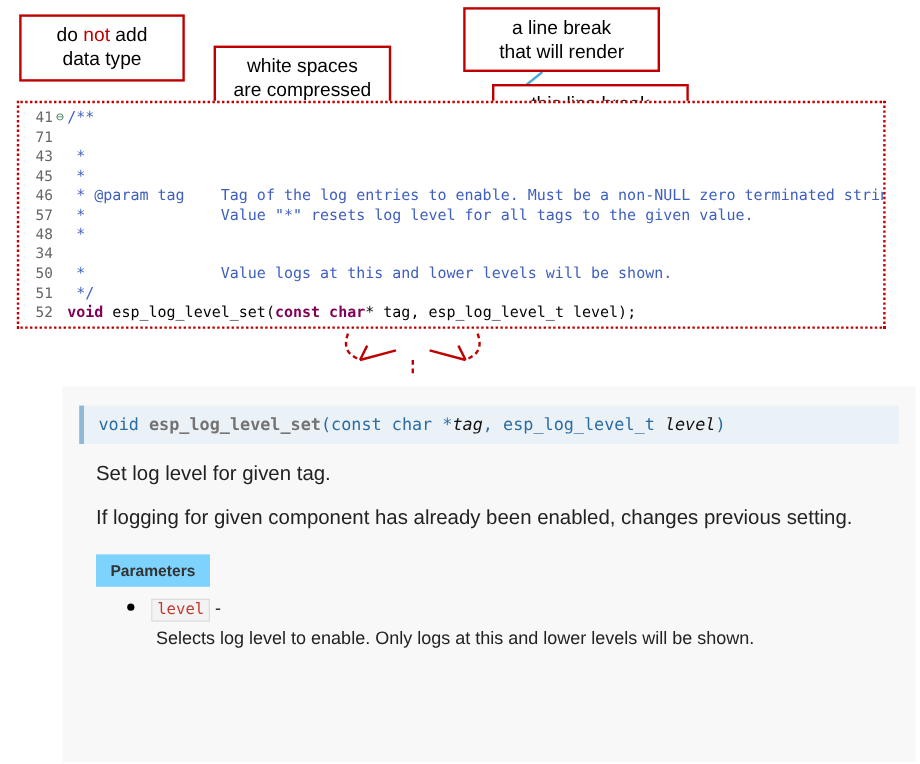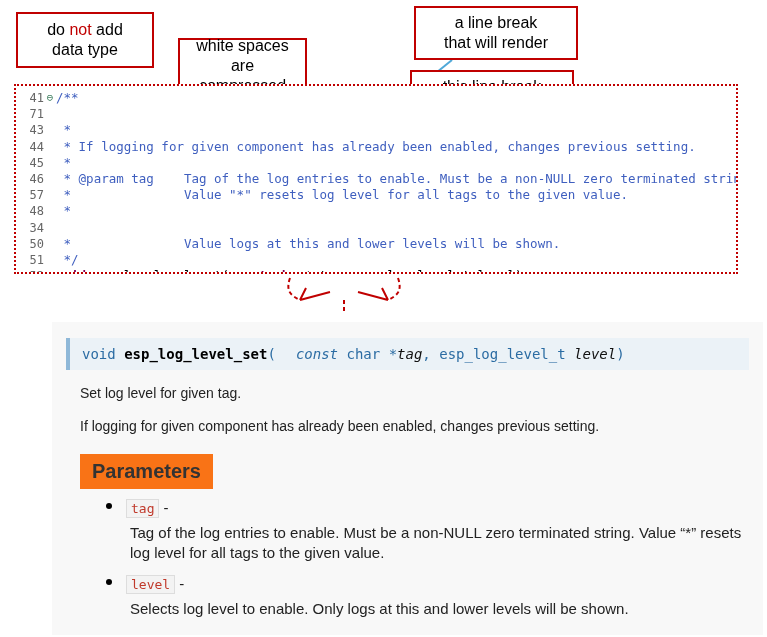--- a/index.html
+++ b/index.html
@@ -20,28 +20,27 @@
     position: absolute;
     border: 2px solid #c00000;
     background: #ffffff;
     color: #000000;
     font-size: 16px;
     line-height: 1.25;
     text-align: center;
     padding: 6px 10px;
     box-sizing: border-box;
     display: flex;
-    align-items: center;
     justify-content: center;
   }
   .callout .red { color: #c00000; }
 
   #callout-no-datatype { left: 16px;  top: 12px;  width: 138px; height: 56px; }
-  #callout-whitespace  { left: 178px; top: 38px;  width: 129px; height: 56px; }
-  #callout-linebreak-render     { left: 414px; top: 6px;  width: 164px; height: 54px; }
+  #callout-whitespace  { left: 178px; top: 38px;  width: 148px; height: 56px; }
+  #callout-linebreak-render     { left: 386px; top: 6px;  width: 164px; height: 54px; }
   #callout-linebreak-not-render { left: 410px; top: 70px; width: 164px; height: 54px; }
 
   
   #code-block {
     position: absolute;
     left: 14px;
     top: 84px;
     width: 724px;
     height: 190px;
     border: 2px dotted #c00000;
@@ -99,38 +98,38 @@
   #doc-signature {
     margin: 16px 14px 0 14px;
     background: #ebf2f7;
     border-left: 4px solid #8fb8d8;
     padding: 8px 12px;
     font-family: "DejaVu Sans Mono", monospace;
     font-size: 14px;
     color: #2b6ca3;
     white-space: nowrap;
   }
-  #doc-signature .sig-name { font-weight: bold; color: #000000; }
-  #doc-signature .sig-kw   { font-style: italic; color: #2b6ca3; margin-left: 20px; }
+  #doc-signature .sig-name { font-weight: bold; color: #737373; }
+  #doc-signature .sig-kw   { color: #2b6ca3; }
   #doc-signature .sig-type { color: #2b6ca3; }
   #doc-signature .sig-param{ font-style: italic; color: #111111; }
   #doc-signature .sig-punct{ color: #2b6ca3; }
 
   .doc-para {
     margin: 14px 14px 0 28px;
-    font-size: 14px;
+    font-size: 17px;
     color: #222222;
     line-height: 1.35;
   }
   #params-heading {
     margin: 18px 14px 0 28px;
     display: inline-block;
-    background: #f97316;
+    background: #7dd3fc;
     padding: 6px 12px;
-    font-size: 20px;
+    font-size: 13px;
     font-weight: bold;
     color: #333333;
   }
   .param-list {
     margin: 10px 14px 0 28px;
     padding: 0;
     list-style: none;
   }
   .param-item { margin-top: 12px; position: relative; padding-left: 46px; }
   .param-item:first-child { margin-top: 8px; }
@@ -193,21 +192,20 @@
 
 <div class="callout" id="callout-linebreak-not-render">
   <span><span>this line break</span><br><span>will </span><span class="red">not</span><span> render</span></span>
 </div>
 
 <div id="code-block">
   <div id="code-lines">
       <div class="code-line"><span class="line-no">41</span><span class="fold-marker">⊖</span><span class="code-text c-doc">/**</span></div>
       <div class="code-line"><span class="line-no">71</span><span class="fold-marker"></span></div>
       <div class="code-line"><span class="line-no">43</span><span class="fold-marker"></span><span class="code-text c-doc"> *</span></div>
-      <div class="code-line"><span class="line-no">44</span><span class="fold-marker"></span><span class="code-text c-doc"> * If logging for given component has already been enabled, changes previous setting.</span></div>
       <div class="code-line"><span class="line-no">45</span><span class="fold-marker"></span><span class="code-text c-doc"> *</span></div>
       <div class="code-line"><span class="line-no">46</span><span class="fold-marker"></span><span class="code-text c-doc"> * @param tag    Tag of the log entries to enable. Must be a non-NULL zero terminated string.</span></div>
       <div class="code-line"><span class="line-no">57</span><span class="fold-marker"></span><span class="code-text c-doc"> *               Value "*" resets log level for all tags to the given value.</span></div>
       <div class="code-line"><span class="line-no">48</span><span class="fold-marker"></span><span class="code-text c-doc"> *</span></div>
       <div class="code-line"><span class="line-no">34</span><span class="fold-marker"></span></div>
       <div class="code-line"><span class="line-no">50</span><span class="fold-marker"></span><span class="code-text c-doc"> *               Value logs at this and lower levels will be shown.</span></div>
       <div class="code-line"><span class="line-no">51</span><span class="fold-marker"></span><span class="code-text c-doc"> */</span></div>
     </div>
   <div class="code-line">
     <span class="line-no">52</span>
@@ -218,16 +216,15 @@
 
 <div id="doc-panel">
   <div id="doc-signature"><span class="sig-type">void</span> <span class="sig-name">esp_log_level_set</span><span class="sig-punct">(</span><span class="sig-kw">const</span> <span class="sig-type">char *</span><span class="sig-param">tag</span><span class="sig-punct">, </span><span class="sig-type">esp_log_level_t </span><span class="sig-param">level</span><span class="sig-punct">)</span></div>
 
   <div class="doc-para">Set log level for given tag.</div>
   <div class="doc-para">If logging for given component has already been enabled, changes previous setting.</div>
 
   <div id="params-heading">Parameters</div>
 
   <ul class="param-list" id="param-list">
-      <li class="param-item"><span class="param-bullet"></span><span class="param-name">tag</span><span class="param-dash">-</span><div class="param-desc">Tag of the log entries to enable. Must be a non-NULL zero terminated string. Value “*” resets log level for all tags to the given value.</div></li>
       <li class="param-item"><span class="param-bullet"></span><span class="param-name">level</span><span class="param-dash">-</span><div class="param-desc">Selects log level to enable. Only logs at this and lower levels will be shown.</div></li>
     </ul>
 </div>
 
 </body></html>

